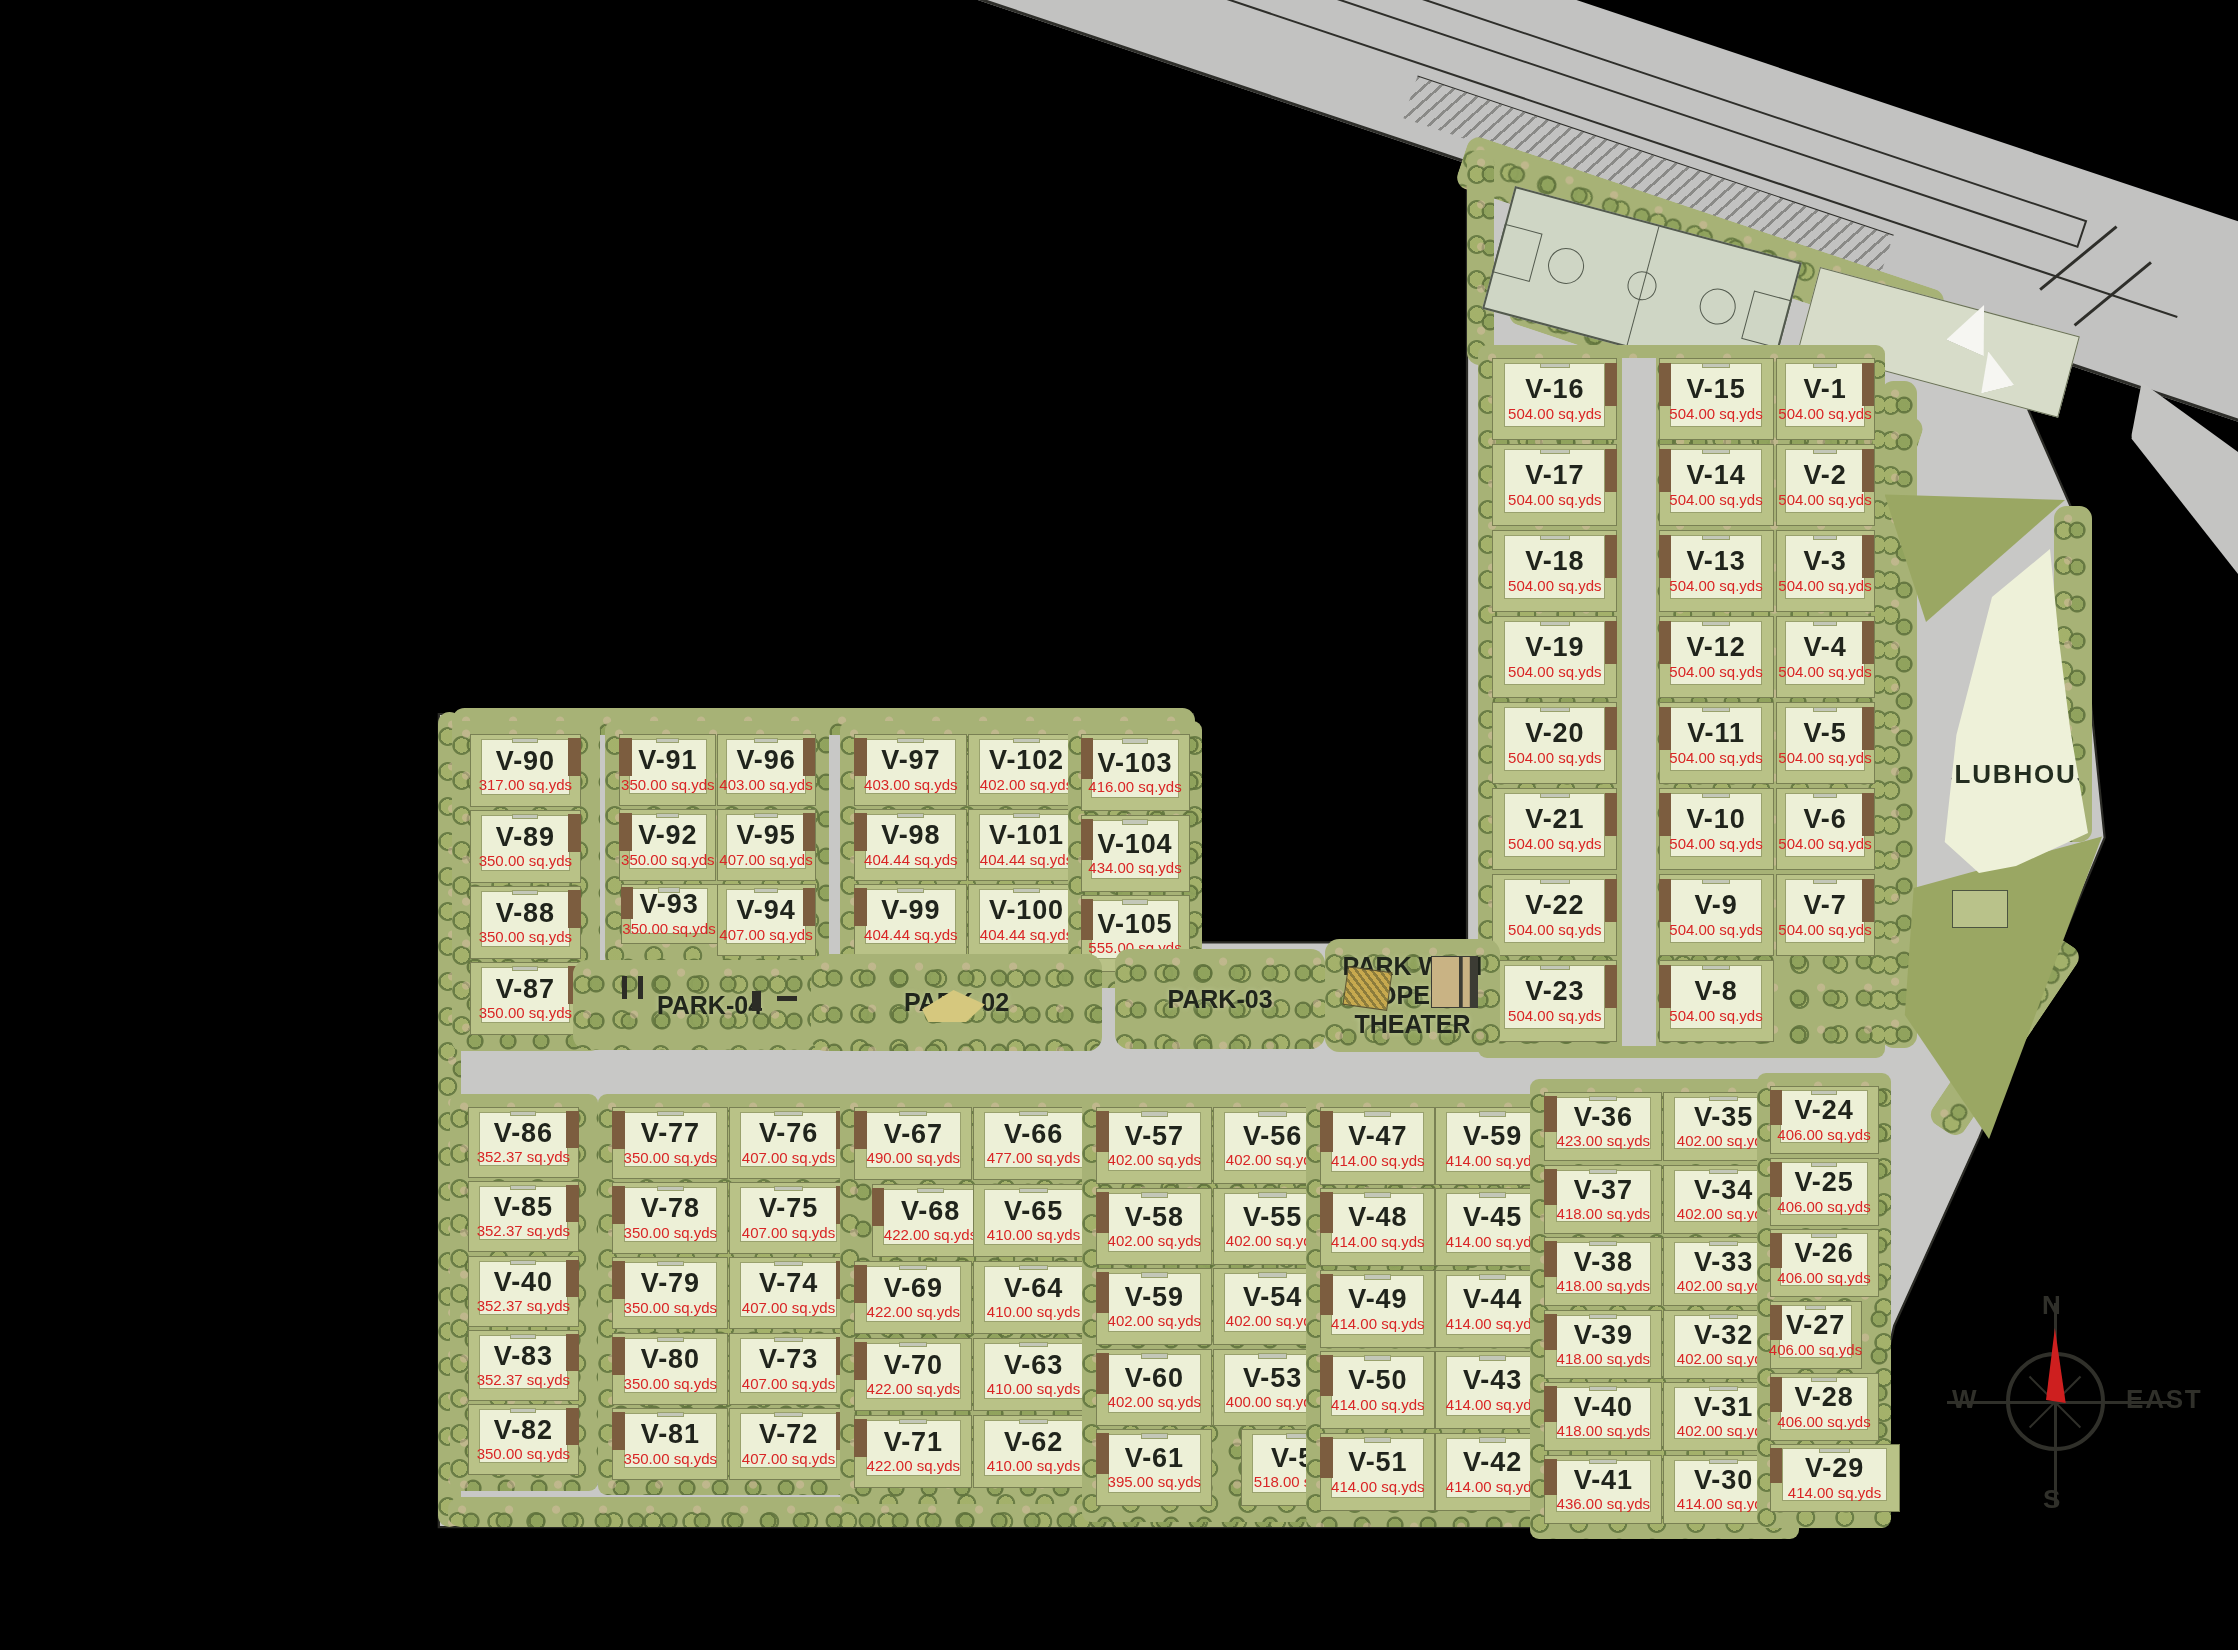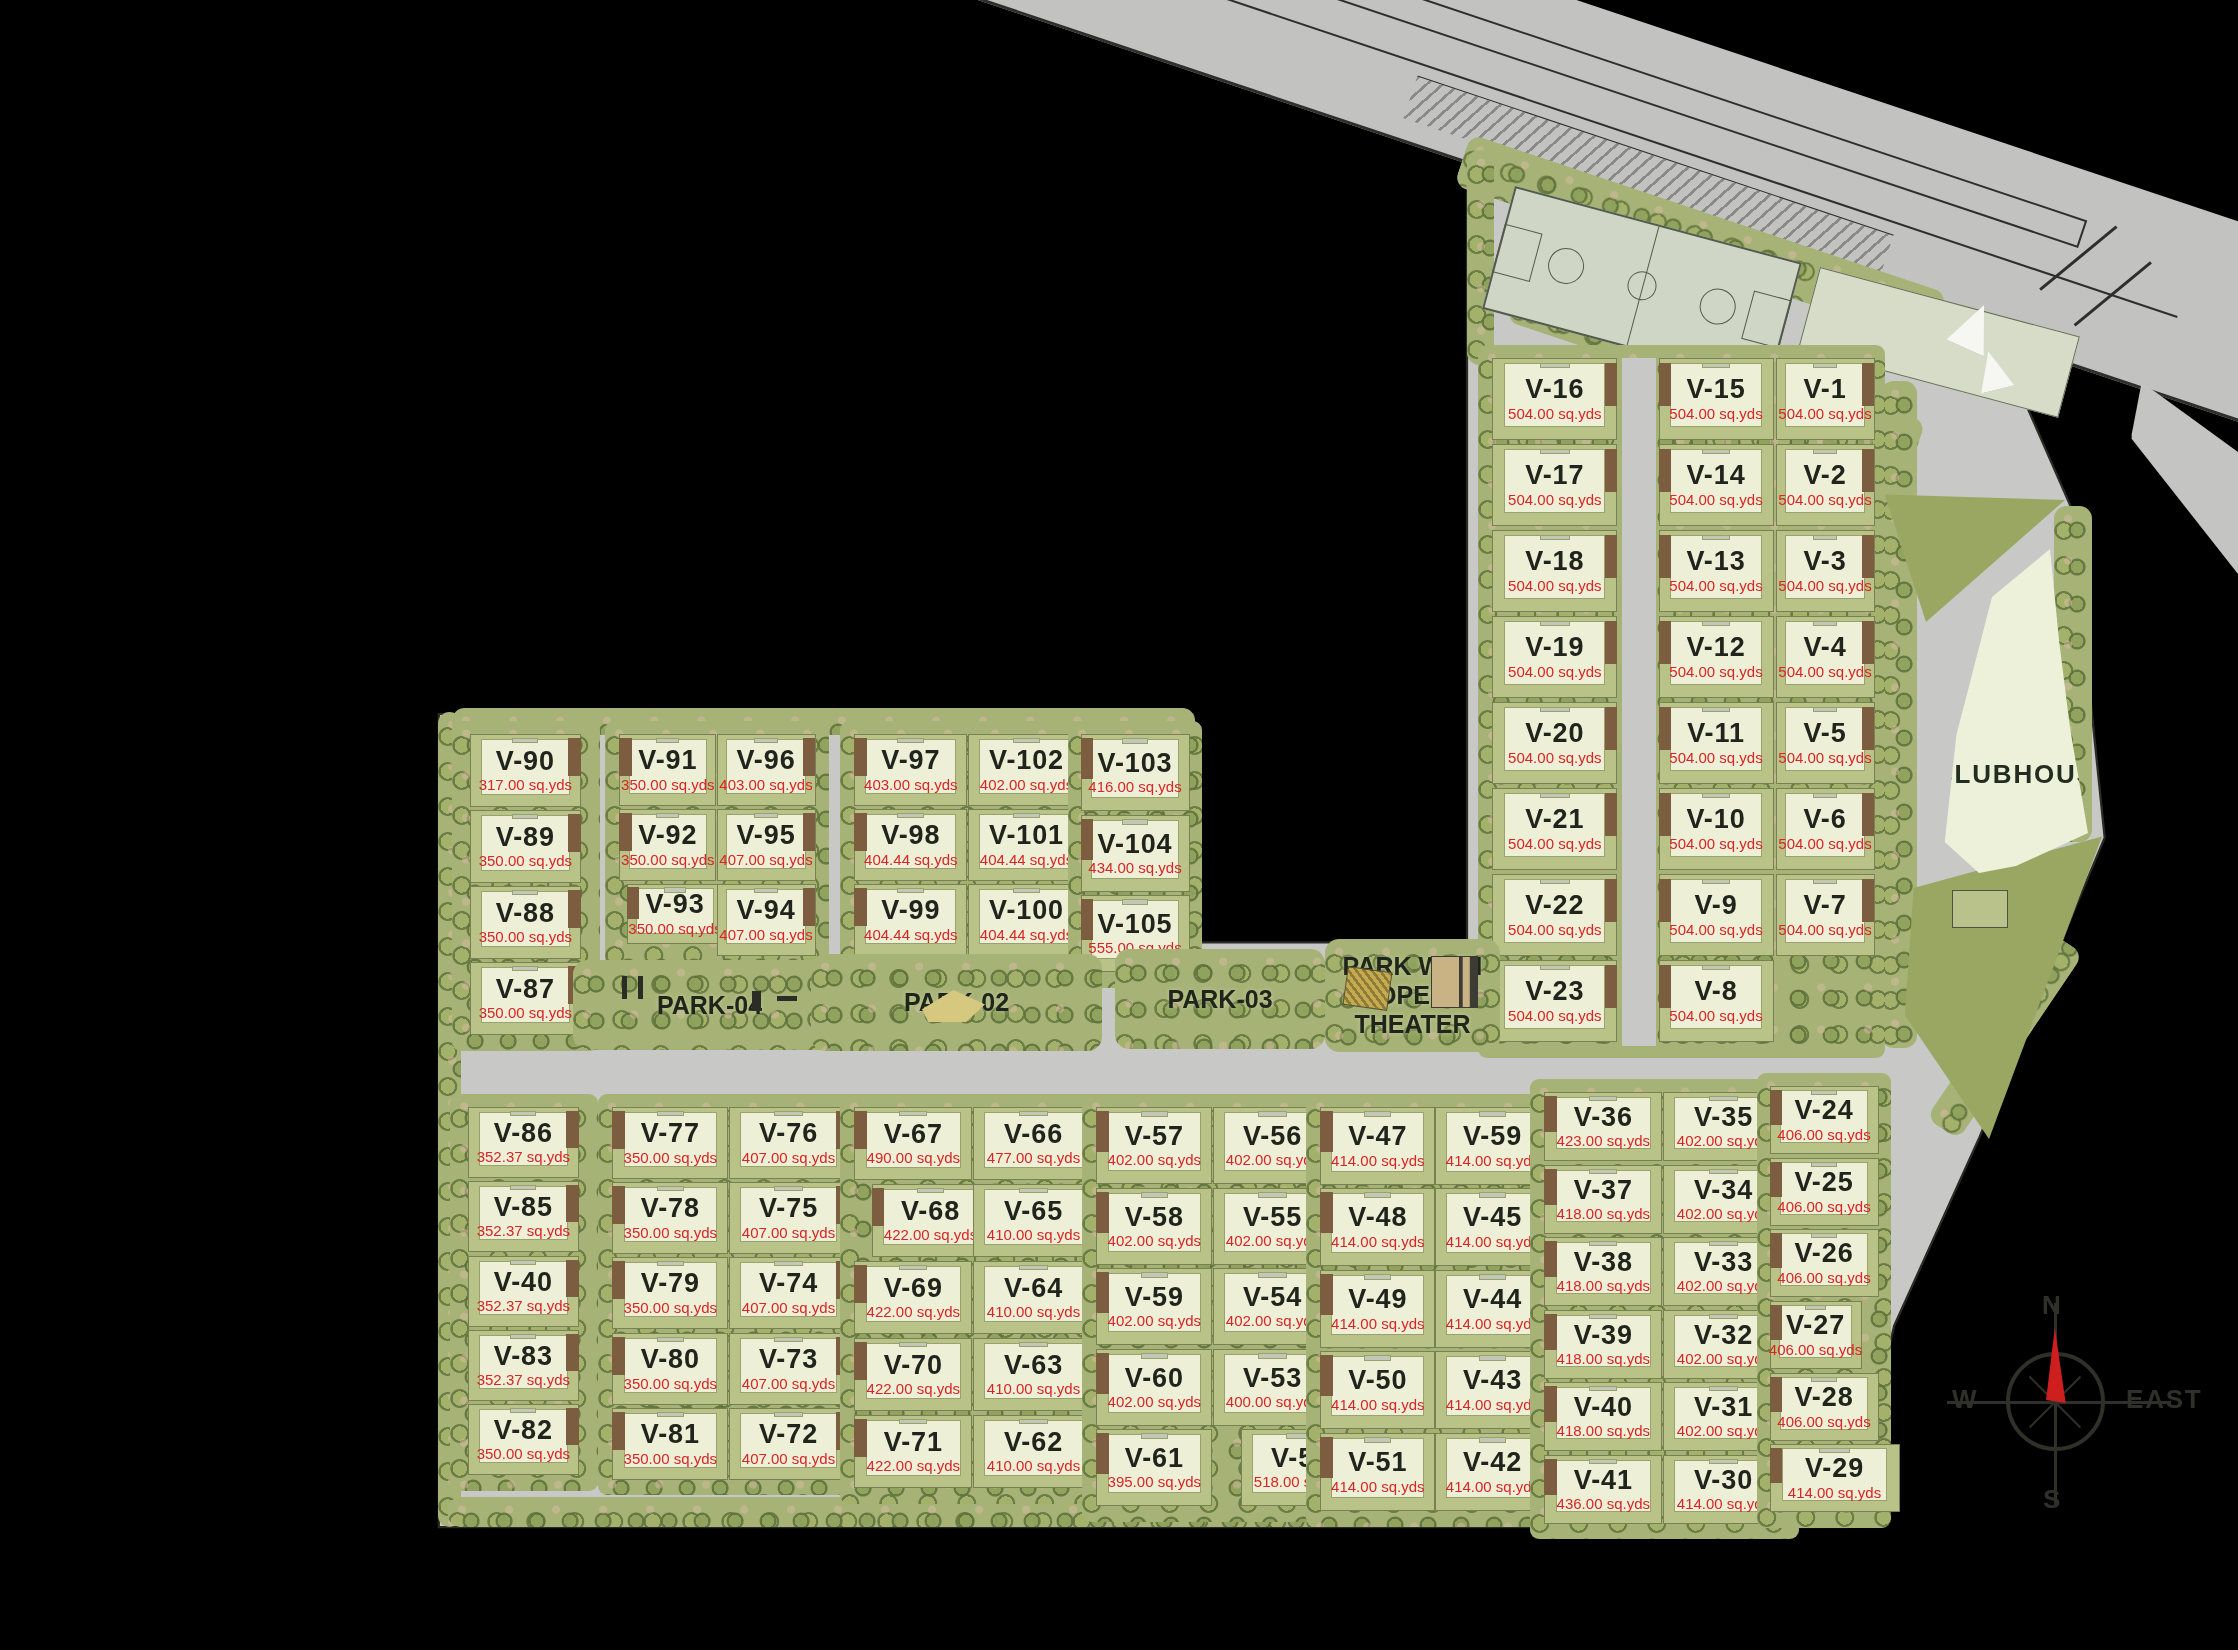--- a/index.html
+++ b/index.html
@@ -451,21 +451,21 @@
           <div class="plot" style="left: 1.8px; top: 75px; width: 97px; height: 72px;">
             <div class="bld">
               <div class="notch"></div>
             </div>
             <div class="drv left"></div>
             <div class="lab">
               <div class="pname">V-92</div>
               <div class="parea">350.00 sq.yds</div>
             </div>
           </div>
-          <div class="plot" style="left: 9px; top: 150px; width: 97px; height: 60px;">
+          <div class="plot" style="left: 3px; top: 150px; width: 97px; height: 60px;">
             <div class="bld">
               <div class="notch"></div>
             </div>
             <div class="drv left"></div>
             <div class="lab">
               <div class="pname">V-93</div>
               <div class="parea">350.00 sq.yds</div>
             </div>
           </div>
           <div class="plot" style="left: 99px; top: 0px; width: 99px; height: 72px;">

